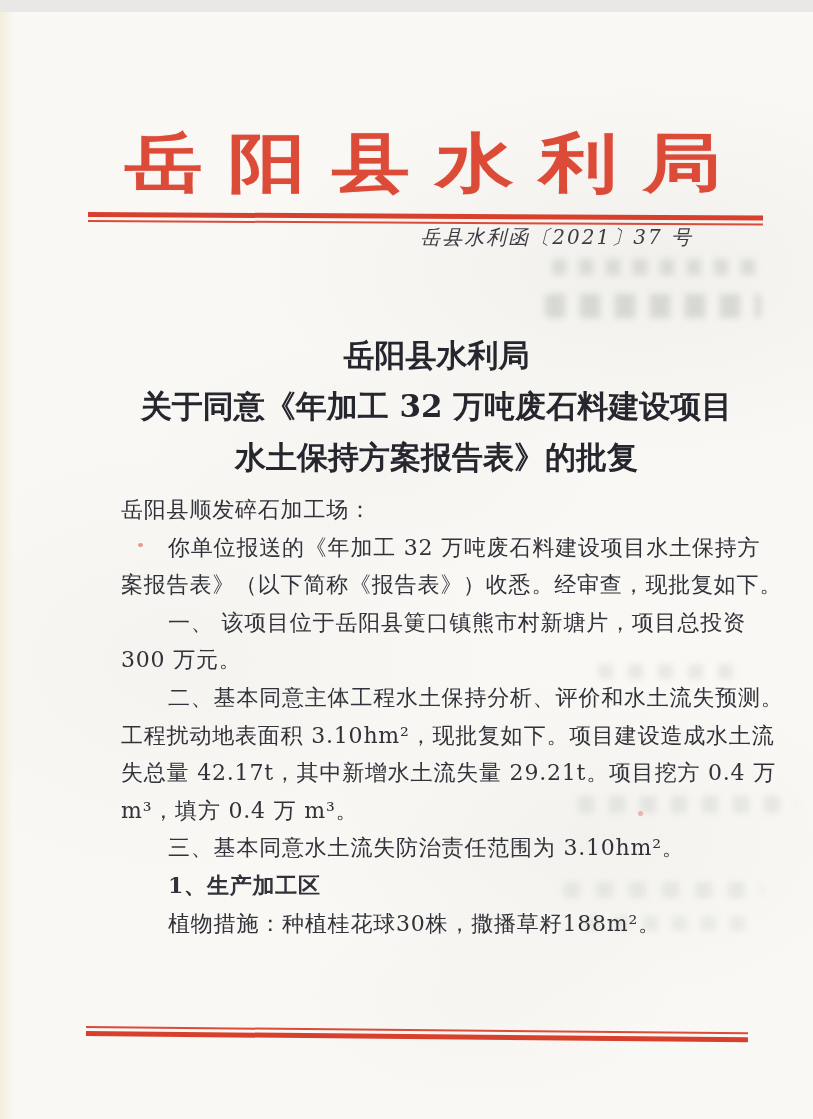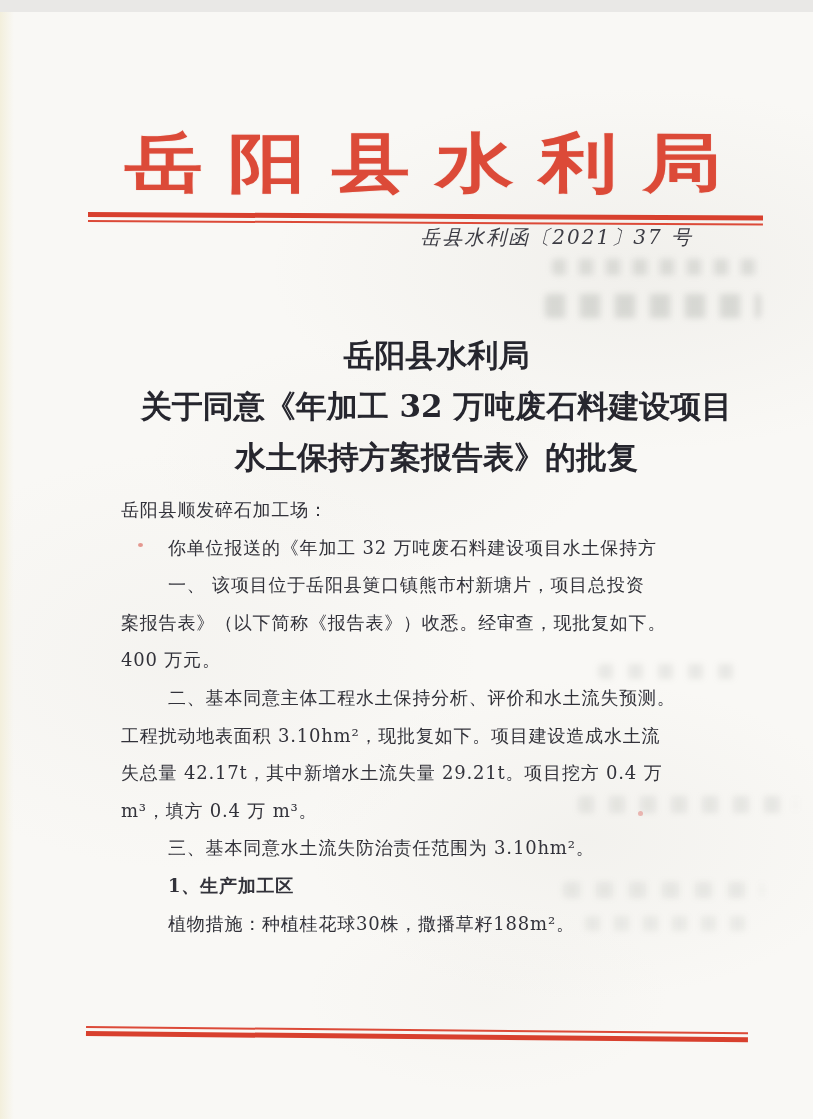--- a/index.html
+++ b/index.html
@@ -55,21 +55,21 @@
     font-size: 20px; color: #3c3c44; letter-spacing: 2px; white-space: nowrap; font-style: italic;
   }
   .title {
     position: absolute; top: 318px; left: 0; width: 813px;
     text-align: center; transform: translateX(30px);
     font-size: 31px; font-weight: bold; line-height: 51px;
     color: #26262e; white-space: nowrap;
   }
   .body-block {
     position: absolute; top: 479px; left: 121px; width: 650px;
-    font-size: 18px; color: #32323a;
+    font-size: 22px; color: #32323a;
   }
   .body-block .line {
     height: 37.6px; line-height: 37.6px;
     white-space: nowrap; letter-spacing: 0.8px;
   }
   .indent { padding-left: 47px; }
   .bold { font-weight: bold; letter-spacing: 2px; }
   
   .ghost {
     position: absolute; filter: blur(3px); border-radius: 4px; pointer-events: none;
@@ -120,23 +120,23 @@
 
   <div class="title">
     <div>岳阳县水利局</div>
     <div>关于同意《年加工 32 万吨废石料建设项目</div>
     <div>水土保持方案报告表》的批复</div>
   </div>
 
   <div class="body-block">
     <div class="line">岳阳县顺发碎石加工场：</div>
     <div class="line indent">你单位报送的《年加工 32 万吨废石料建设项目水土保持方</div>
+    <div class="line">案报告表》（以下简称《报告表》）收悉。经审查，现批复如下。</div>
     <div class="line indent">一、 该项目位于岳阳县筻口镇熊市村新塘片，项目总投资</div>
-    <div class="line">案报告表》（以下简称《报告表》）收悉。经审查，现批复如下。</div>
-    <div class="line">400 万元。</div>
+    <div class="line">300 万元。</div>
     <div class="line indent">二、基本同意主体工程水土保持分析、评价和水土流失预测。</div>
     <div class="line">工程扰动地表面积 3.10hm²，现批复如下。项目建设造成水土流</div>
     <div class="line">失总量 42.17t，其中新增水土流失量 29.21t。项目挖方 0.4 万</div>
     <div class="line">m³，填方 0.4 万 m³。</div>
     <div class="line indent">三、基本同意水土流失防治责任范围为 3.10hm²。</div>
     <div class="line indent bold">1、生产加工区</div>
     <div class="line indent">植物措施：种植桂花球30株，撒播草籽188m²。</div>
   </div>
 
   <div class="rule-bottom">

